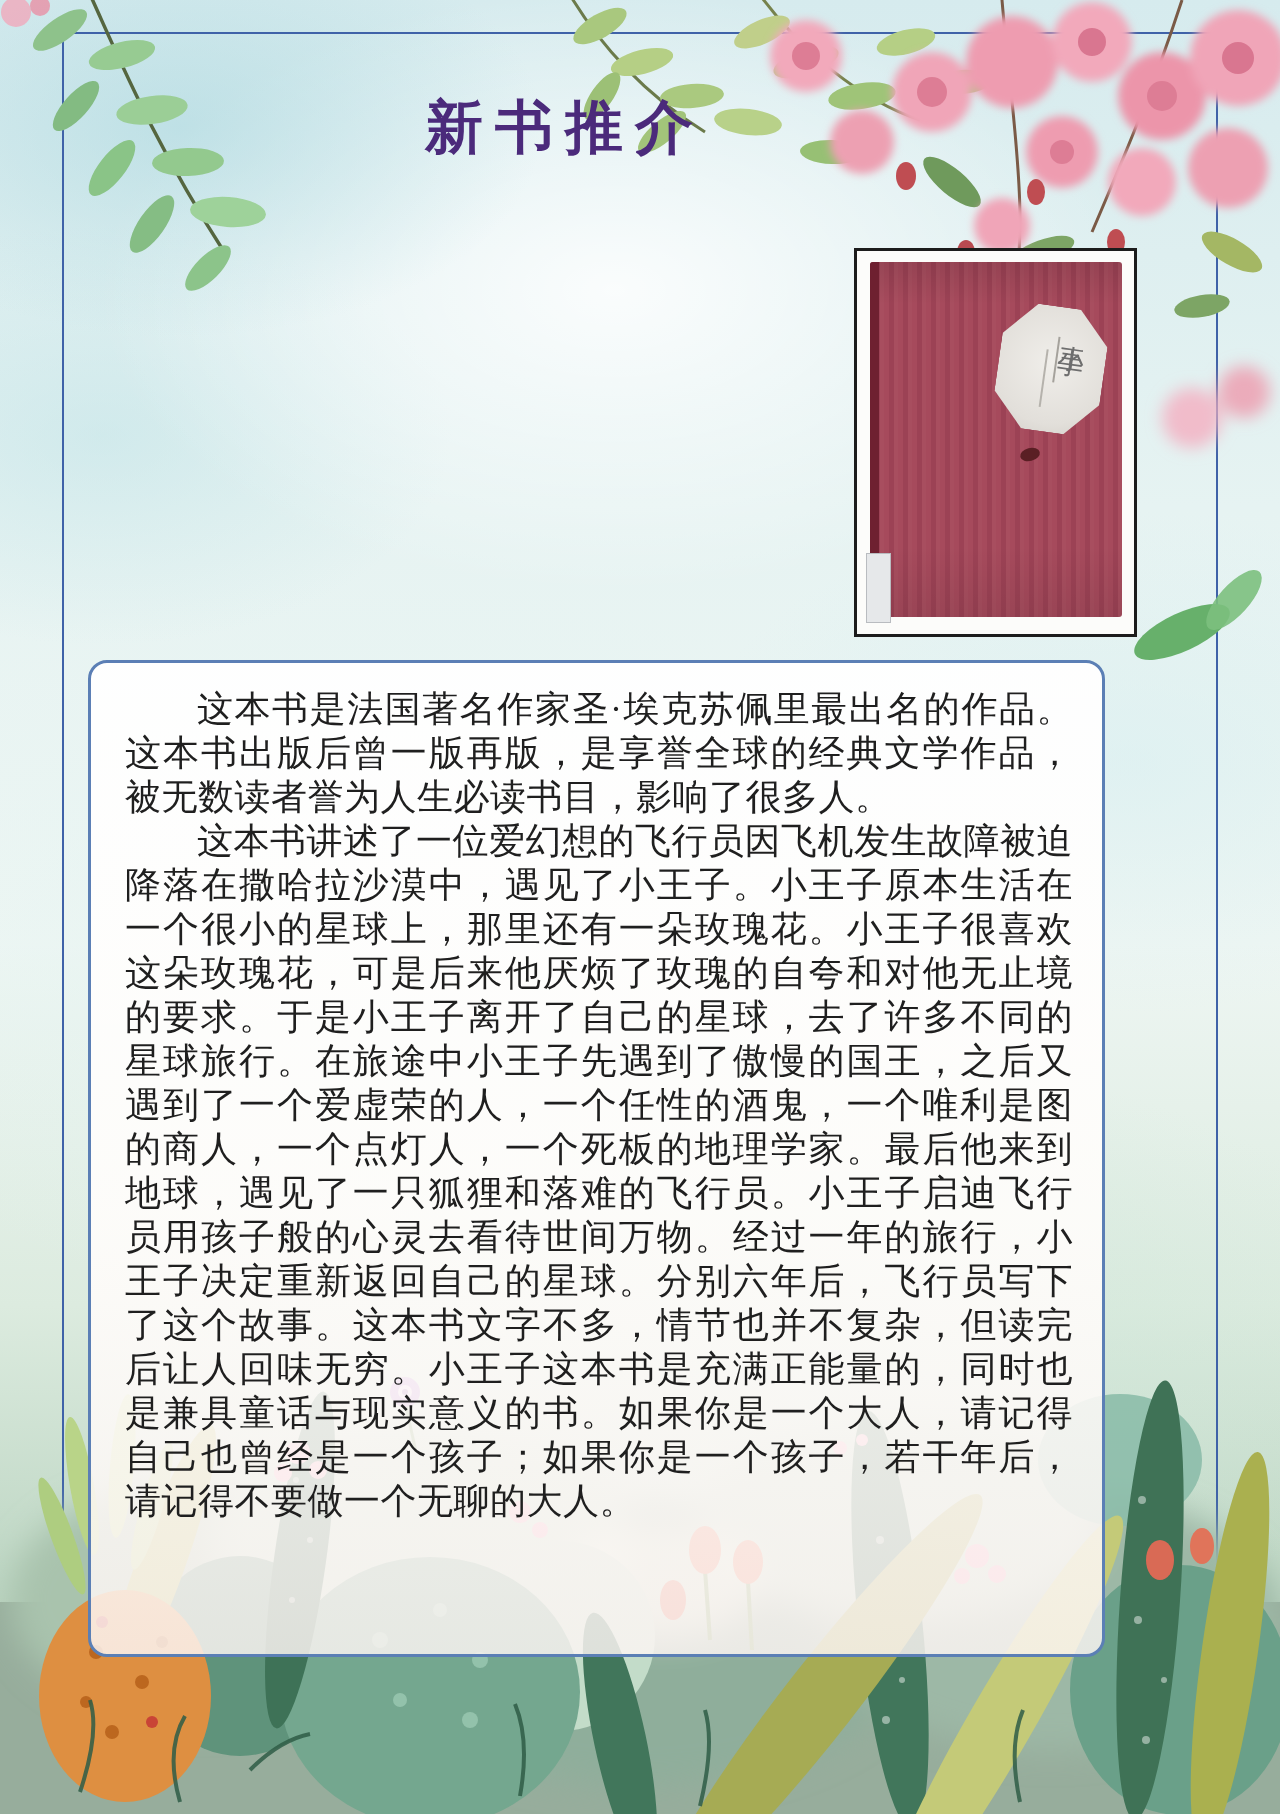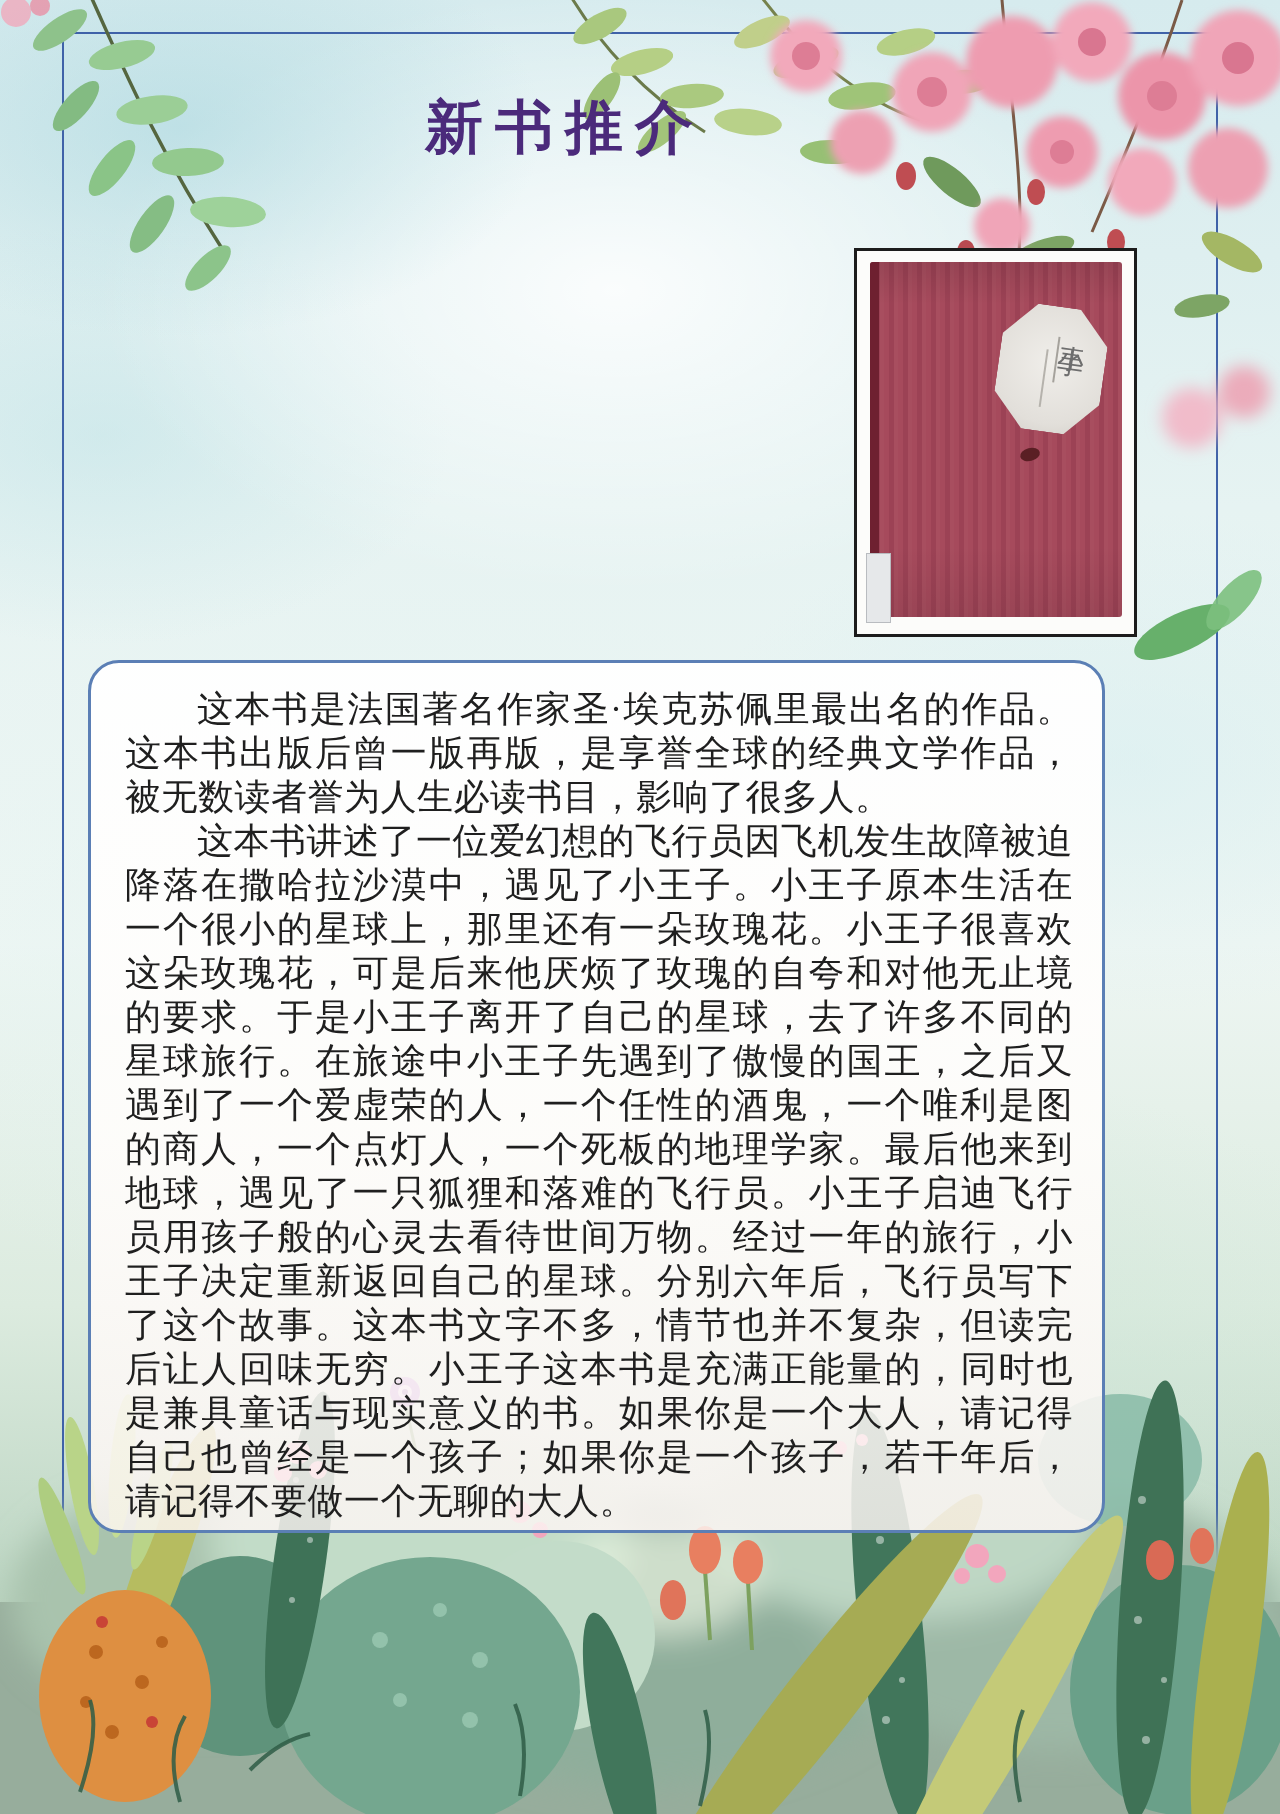--- a/index.html
+++ b/index.html
@@ -36,22 +36,22 @@
   .cover-label{position:absolute;left:128px;top:44px;width:106px;height:126px;transform:rotate(8deg);
     background:radial-gradient(circle at 50% 45%,#f0eeea 0%,#e2dfda 70%,#d3cfc9 100%);
     clip-path:polygon(30% 0,70% 0,100% 27%,100% 73%,70% 100%,30% 100%,0 73%,0 27%);}
   .cover-label .vtitle{position:absolute;right:16px;top:16px;
     writing-mode:vertical-rl;font-family:"DejaVu Serif","Liberation Serif",serif;
     font-size:26px;letter-spacing:4px;color:#6e6e6e;}
   .cover-label .mark1{position:absolute;right:48px;top:30px;width:2px;height:46px;background:#a5a29c;}
   .cover-label .mark2{position:absolute;right:58px;top:44px;width:2px;height:58px;background:#b5b2ac;}
   .cover-hole{position:absolute;left:150px;top:186px;width:20px;height:13px;background:#5a1f24;
     border-radius:50%;transform:rotate(-14deg);}
-  .desc-box{position:absolute;left:88px;top:660px;width:1017px;height:873px;z-index:3;
-    box-sizing:border-box;border:3px solid #5b7fb5;border-radius:31px;
+  .desc-box{position:absolute;left:88px;top:660px;width:1017px;height:997px;z-index:3;
+    box-sizing:border-box;border:3px solid #5b7fb5;border-radius:19px;
     background:linear-gradient(180deg,rgba(255,255,255,.96) 0%,rgba(255,253,251,.92) 55%,rgba(252,245,243,.84) 100%);}
   .desc-text{position:absolute;left:34px;top:24px;width:948px;
     font-family:"Liberation Serif","DejaVu Serif",serif;
     font-size:36px;line-height:44px;letter-spacing:.5px;text-align:justify;color:#1f1f1f;}
   .desc-text p{margin:0;text-indent:2em;}
 </style>
 </head>
 <body>
 
 <div class="poster">

